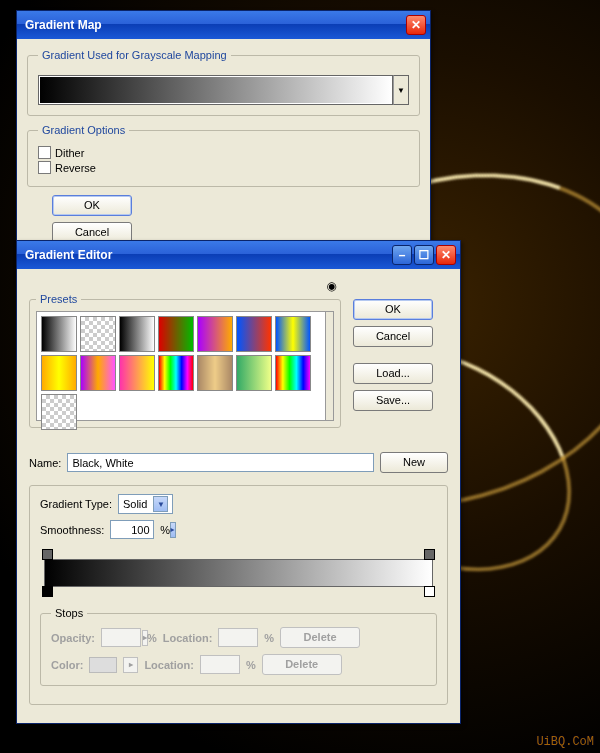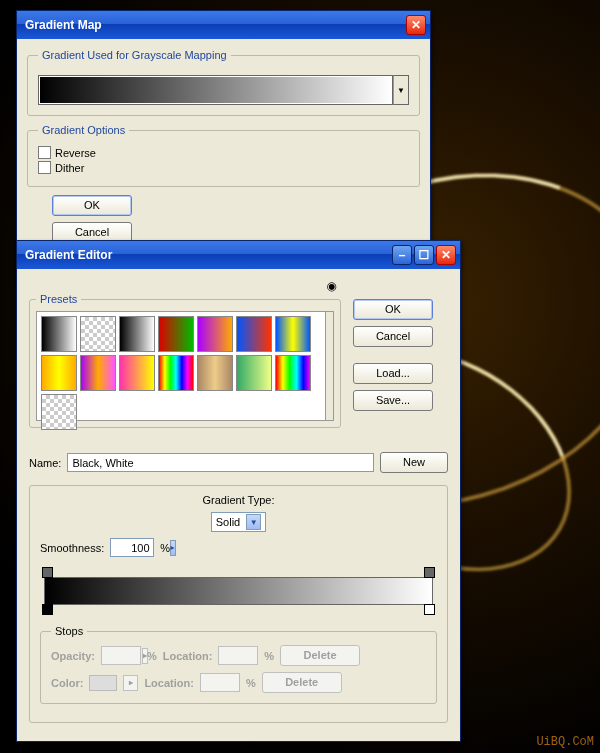--- a/index.html
+++ b/index.html
@@ -99,21 +99,21 @@
   }
   .presets-scroll {
     width:15px; background:#ece9d8; border:1px solid #999; border-left:none;
   }
   .presets-wrap { display:flex; }
   .swatch { width:36px; height:36px; border:1px solid #888; background:#888; }
   .arrow-circ { font-size:12px; text-align:right; padding-right:4px; }
   .namerow { display:flex; align-items:center; gap:6px; margin:16px 0 12px; }
   .textfield { flex:1; height:19px; border:1px solid #7f9db9; background:#fff; padding:8px 4px; font-size:11px; }
   .label { color:#000; }
-  .grtype-row { display:flex; align-items:center; gap:6px; margin-bottom:6px;flex-direction:column;}
+  .grtype-row { display:flex; align-items:center; gap:6px; margin-bottom:6px;}
   .select {
     height:20px; border:1px solid #7f9db9; background:#ffffff; display:flex; align-items:center; padding:0 4px; gap:6px;
   }
   .sel-arrow { width:15px; height:16px; background:linear-gradient(#c7d8f9,#9fbdf3); border:1px solid #7f9db9; display:flex;align-items:center;justify-content:center;font-size:8px;color:#2a4a9a;}
   .smooth-row { display:flex; align-items:center; gap:6px; margin-bottom:10px;}
   .numbox { width:44px; height:19px; border:1px solid #7f9db9; background:#fff; display:flex; align-items:center;}
   .numbox span { flex:1; padding:0 20px;text-align:right;}
   .grad-bar-zone { margin-bottom:10px; position:relative; padding:10px 4px;}
   .grad-bar {
     height:28px; background:linear-gradient(to right,#000,#fff);
@@ -151,25 +151,25 @@
         <legend>Gradient Used for Grayscale Mapping</legend>
         <div class="grad-preview-wrap">
           <div class="grad-preview"></div>
           <div class="grad-dd">▼</div>
         </div>
       </fieldset>
       <fieldset>
         <legend>Gradient Options</legend>
         <div class="checkbox-row">
           <div class="checkbox"></div>
-          <span>Reverse</span>
+          <span>Dither</span>
         </div>
         <div class="checkbox-row">
           <div class="checkbox"></div>
-          <span>Dither</span>
+          <span>Reverse</span>
         </div>
       </fieldset>
     </div>
     <div class="col-right">
       <div class="btn default">OK</div>
       <div class="btn">Cancel</div>
       <div class="checkbox-row" style="margin-top:8px;">
         <div class="checkbox">
             <span>✓</span>
           </div>

